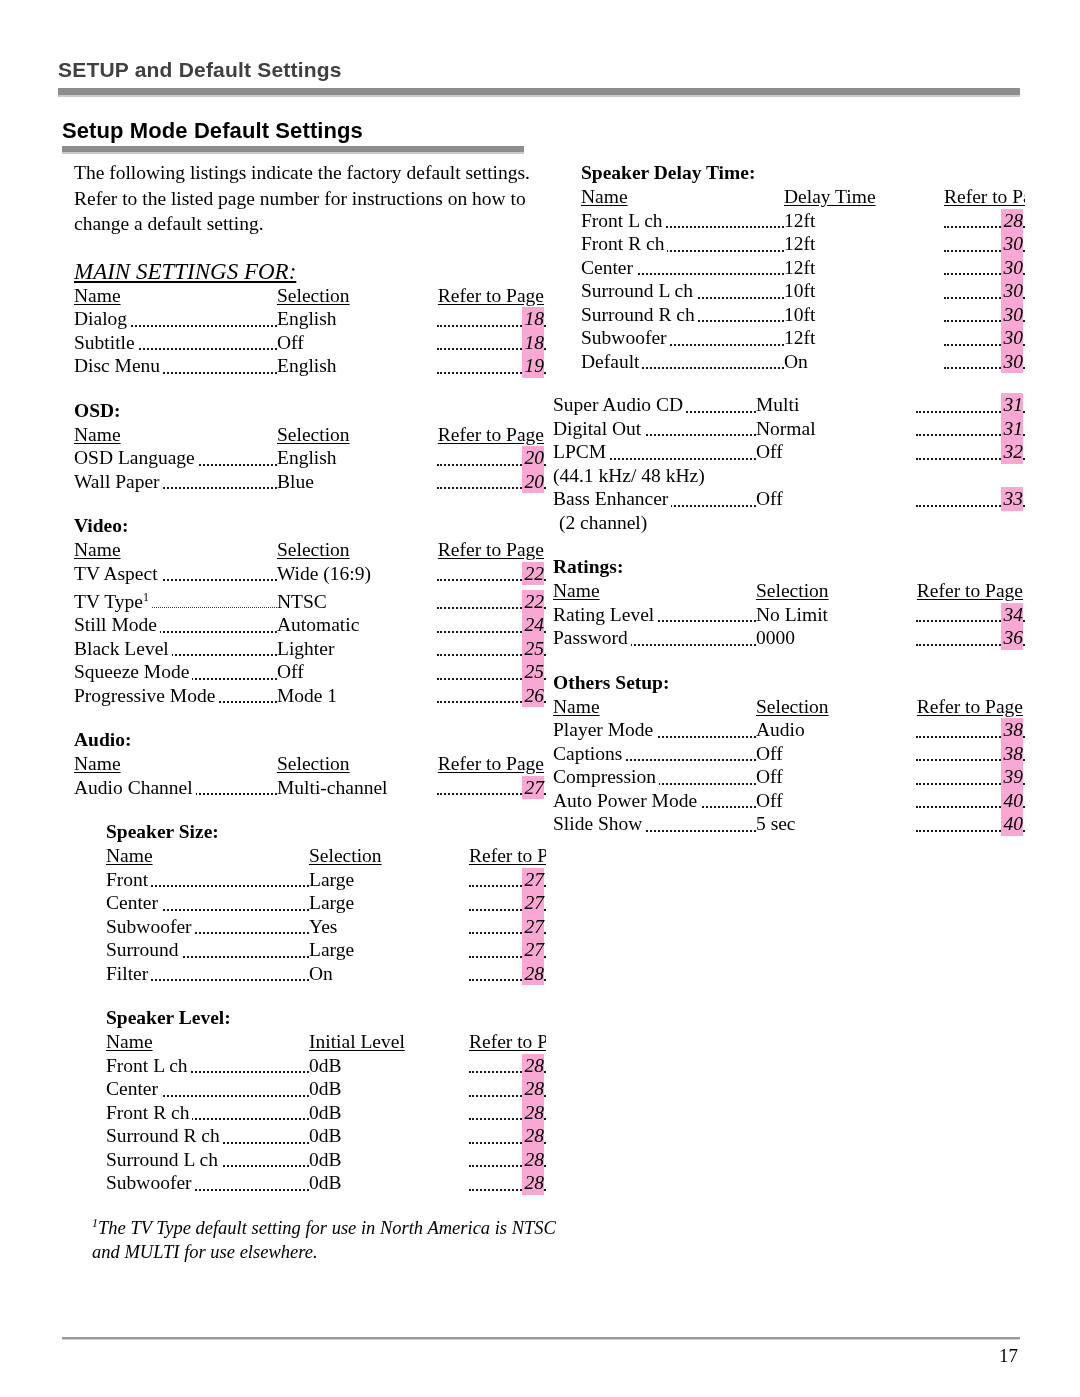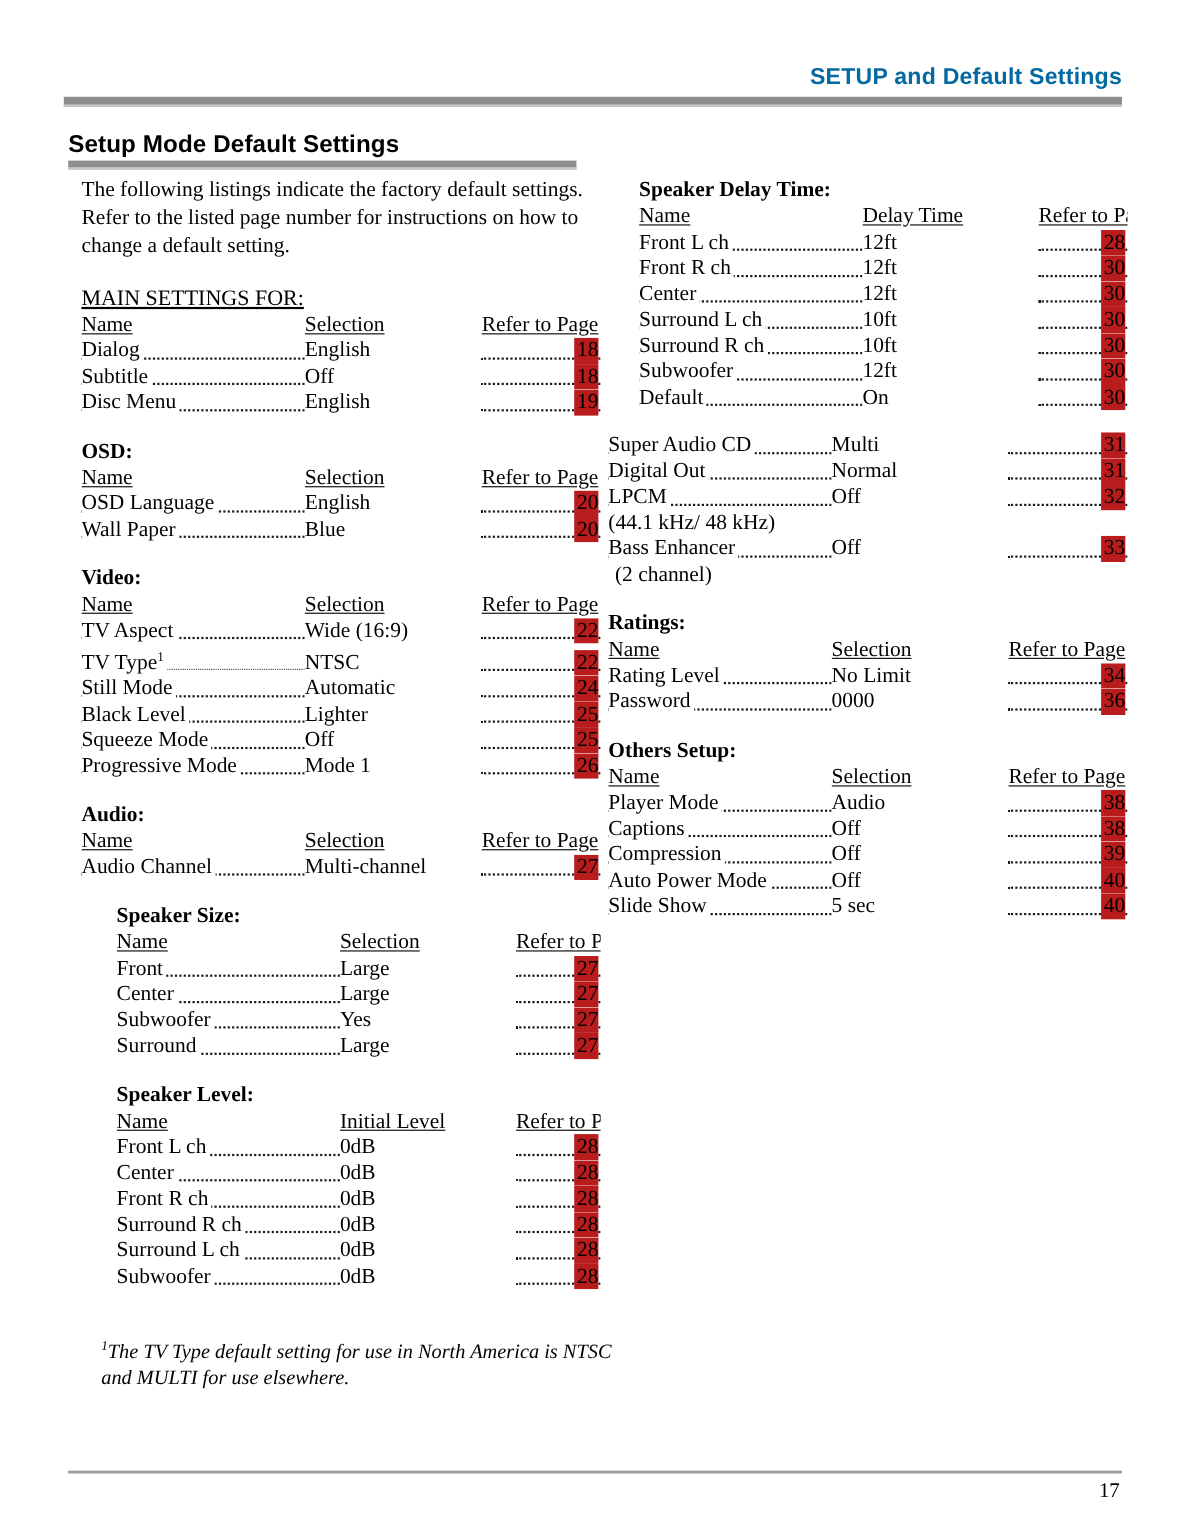--- a/index.html
+++ b/index.html
@@ -23,26 +23,25 @@
     width: 1080px;
     height: 1397px;
   }
 
   
   .running-header {
     position: absolute;
     left: 58px;
     top: 58px;
     width: 962px;
-    text-align: right;
     font-family: "Liberation Sans", "DejaVu Sans", sans-serif;
     font-weight: bold;
     font-size: 21px;
     letter-spacing: .2px;
-    color: #0369a1;
+    color: #404040;
   }
   .header-rule {
     position: absolute;
     left: 58px;
     top: 88px;
     width: 962px;
     height: 7px;
     background: #8d8d8d;
     border-bottom: 2px solid #c9c9c9;
   }
@@ -75,26 +74,27 @@
   .col-left  { left: 74px;  width: 472px; }
   .col-right { left: 553px; width: 472px; }
 
   .intro {
     font-size: 19.5px;
     line-height: 25.5px;
     margin: 0 0 22px 0;
   }
 
   .group-head {
-    font-size: 20px;
+    font-size: 23px;
     text-decoration: underline;
     text-underline-offset: 2px;
     margin: 0;
     line-height: 25px;
     white-space: nowrap;
+    font-style: italic;
   }
   .sub-head {
     font-size: 19.5px;
     font-weight: bold;
     margin: 0;
     line-height: 25px;
   }
 
   
   .tbl {
@@ -128,21 +128,21 @@
   .lead .txt { background: #fff; padding-right: 3px; position: relative; z-index: 2; }
   .lead .dots {
     position: absolute;
     left: 0; right: 0; bottom: 4px;
     border-bottom: 2.2px dotted #1a1a1a;
     z-index: 1;
   }
   .lead.thin .dots { border-bottom: 1.4px dotted #3a3a3a; bottom: 5px; }
 
   
-  td.c-page.lead .txt { float: right; background: #b91c1c; padding-left: 3px; padding-right:0; }
+  td.c-page.lead .txt { float: right; background: #f9a8d4; padding-left: 3px; padding-right:0;font-style:italic; }
 
   .sect { margin-top: 20px; }
   .sect.tight { margin-top: 0; }
   .indent { margin-left: 32px; width: 440px; }
 
   .note-line {
     font-size: 19.5px;
     line-height: 23.5px;
     white-space: nowrap;
   }
@@ -388,20 +388,28 @@
                 </td>
             </tr>
             <tr>
               <td class="c-name lead"><span class="txt">Surround</span><span class="dots"></span></td>
               <td class="c-sel">Large</td>
               <td class="c-page lead">
                   <span class="txt">27</span>
                   <span class="dots"></span>
                 </td>
             </tr>
+            <tr>
+              <td class="c-name lead"><span class="txt">Filter</span><span class="dots"></span></td>
+              <td class="c-sel">On</td>
+              <td class="c-page lead">
+                  <span class="txt">28</span>
+                  <span class="dots"></span>
+                </td>
+            </tr>
           </tbody>
         </table>
       </div>
 
       <div class="indent sect">
         <div class="sub-head">Speaker Level:</div>
         <table class="tbl">
           <thead>
               <tr>
             <td class="c-name">Name</td>

